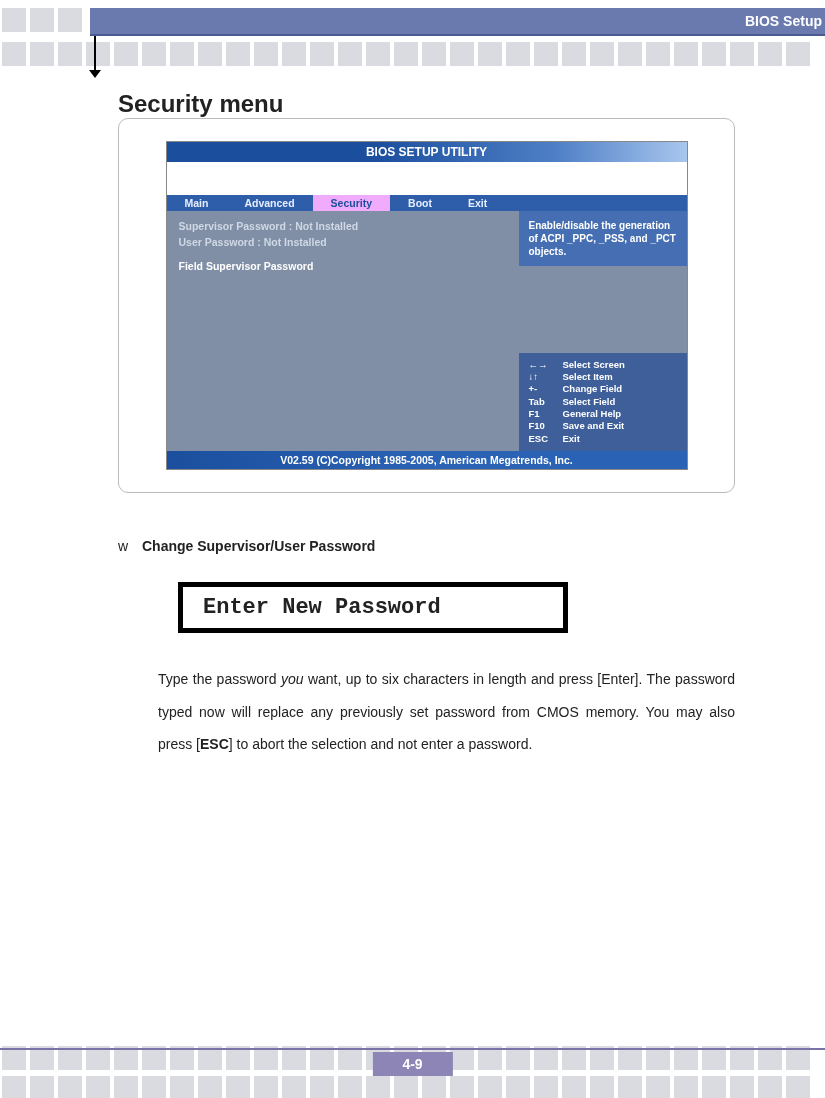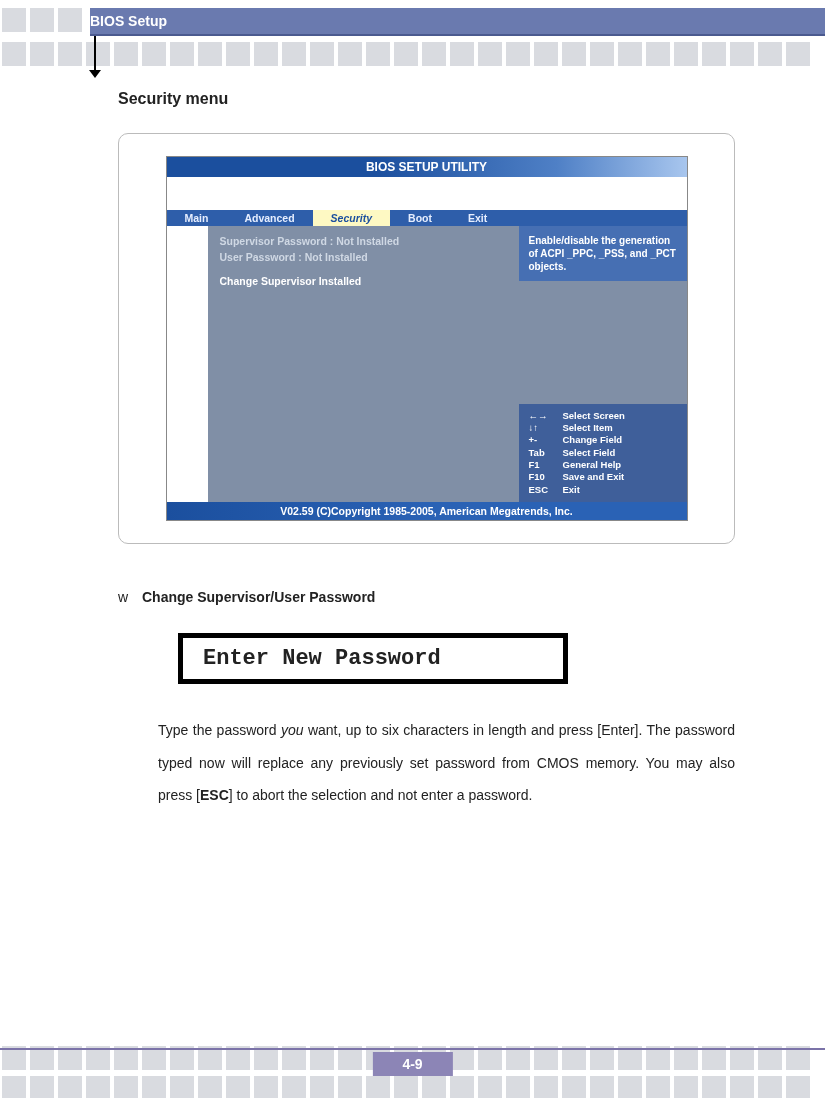--- a/index.html
+++ b/index.html
@@ -16,21 +16,22 @@
     top: 8px;
     left: 90px;
     right: 0;
     height: 26px;
     background: #6a7aaf;
     color: #fff;
     font-weight: bold;
     font-size: 14px;
     display: flex;
     align-items: center;
-    padding-right: 16px;
+    justify-content: flex-end;
+    padding-right: 3px;
     border-bottom: 2px solid #4b5a8f;
   }
   .square-row {
     position: absolute;
     left: 0;
     height: 30px;
     display: flex;
   }
   .square-row.top1 { top: 6px; width: 88px; }
   .square-row.top2 { top: 40px; left: 0; right: 0; width: 100%; }
@@ -59,24 +60,23 @@
     border-right: 6px solid transparent;
     border-top: 8px solid #000;
   }
   .content {
     position: absolute;
     top: 90px;
     left: 118px;
     right: 90px;
   }
   .heading {
-    font-size: 16px;
+    font-size: 24px;
     font-weight: bold;
     color: #222;
-    margin-bottom: 25px;
   }
   .bios-frame {
     border: 1px solid #bbb;
     border-radius: 10px;
     padding: 22px 16px;
     display: flex;
     justify-content: center;
     background: #fff;
     margin-bottom: 40px;
   }
@@ -98,28 +98,26 @@
     background: #2e5eaa;
     margin-top: 33px;
   }
   .bios-tab {
     color: #e6eeff;
     font-weight: bold;
     font-size: 10.5px;
     padding: 2px 18px;
   }
   .bios-tab.active {
-    background: #fef9c3;
+    background: #f0abfc;
     color: #1b4f9e;
-    font-style: italic;
   }
   .bios-body {
     display: flex;
-    height: 276px;
-    margin-left: 41px;
+    height: 240px;
   }
   .bios-left {
     flex: 1;
     background: #808fa6;
     padding: 8px 12px;
     color: #fff;
     font-weight: bold;
     font-size: 10.5px;
     line-height: 1.5;
   }
@@ -254,21 +252,21 @@
         <div class="bios-tab">Advanced</div>
         <div class="bios-tab active">Security</div>
         <div class="bios-tab">Boot</div>
         <div class="bios-tab">Exit</div>
       </div>
       <div class="bios-body">
         <div class="bios-left">
           <div class="faded">Supervisor Password  : Not Installed</div>
           <div class="faded">User Password        : Not Installed</div>
           <div style="height:8px"></div>
-          <div>Change Supervisor Installed</div>
+          <div>Field Supervisor Password</div>
         </div>
         <div class="bios-right">
           <div class="bios-help">Enable/disable the generation of ACPI _PPC, _PSS, and _PCT objects.</div>
           <div class="bios-gap"></div>
           <div class="bios-keys">
             <div class="bios-keys-row">
                 <span class="k">←→</span>
                 <span>Select Screen</span>
               </div>
             <div class="bios-keys-row">

